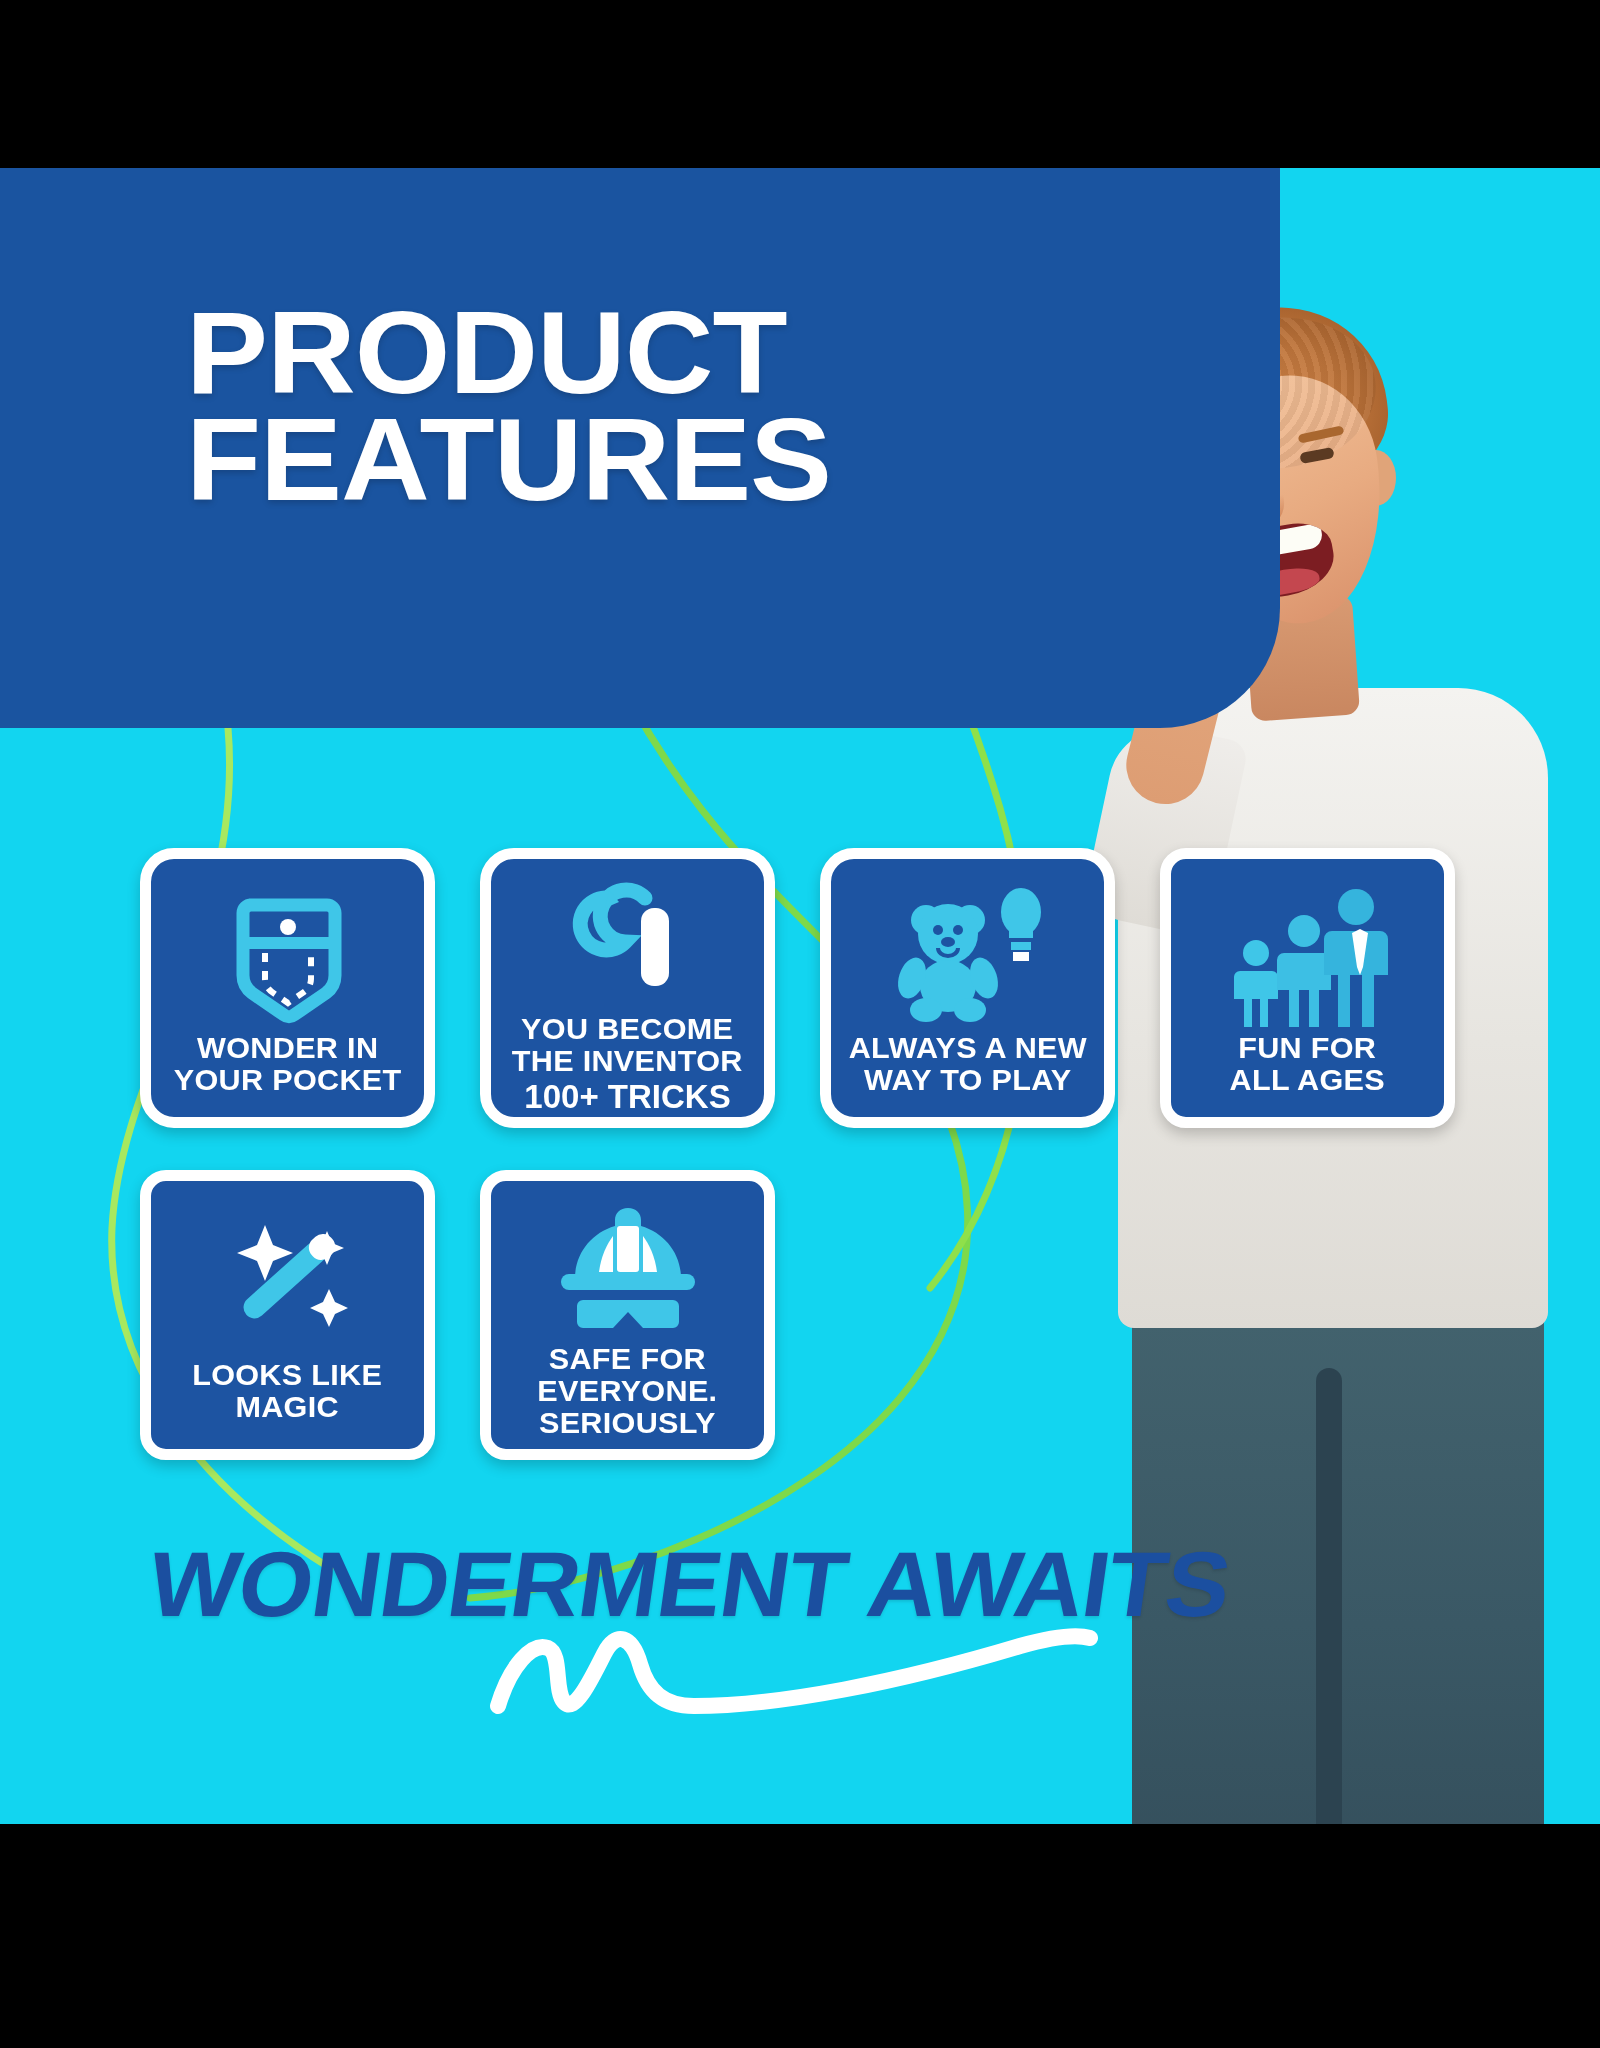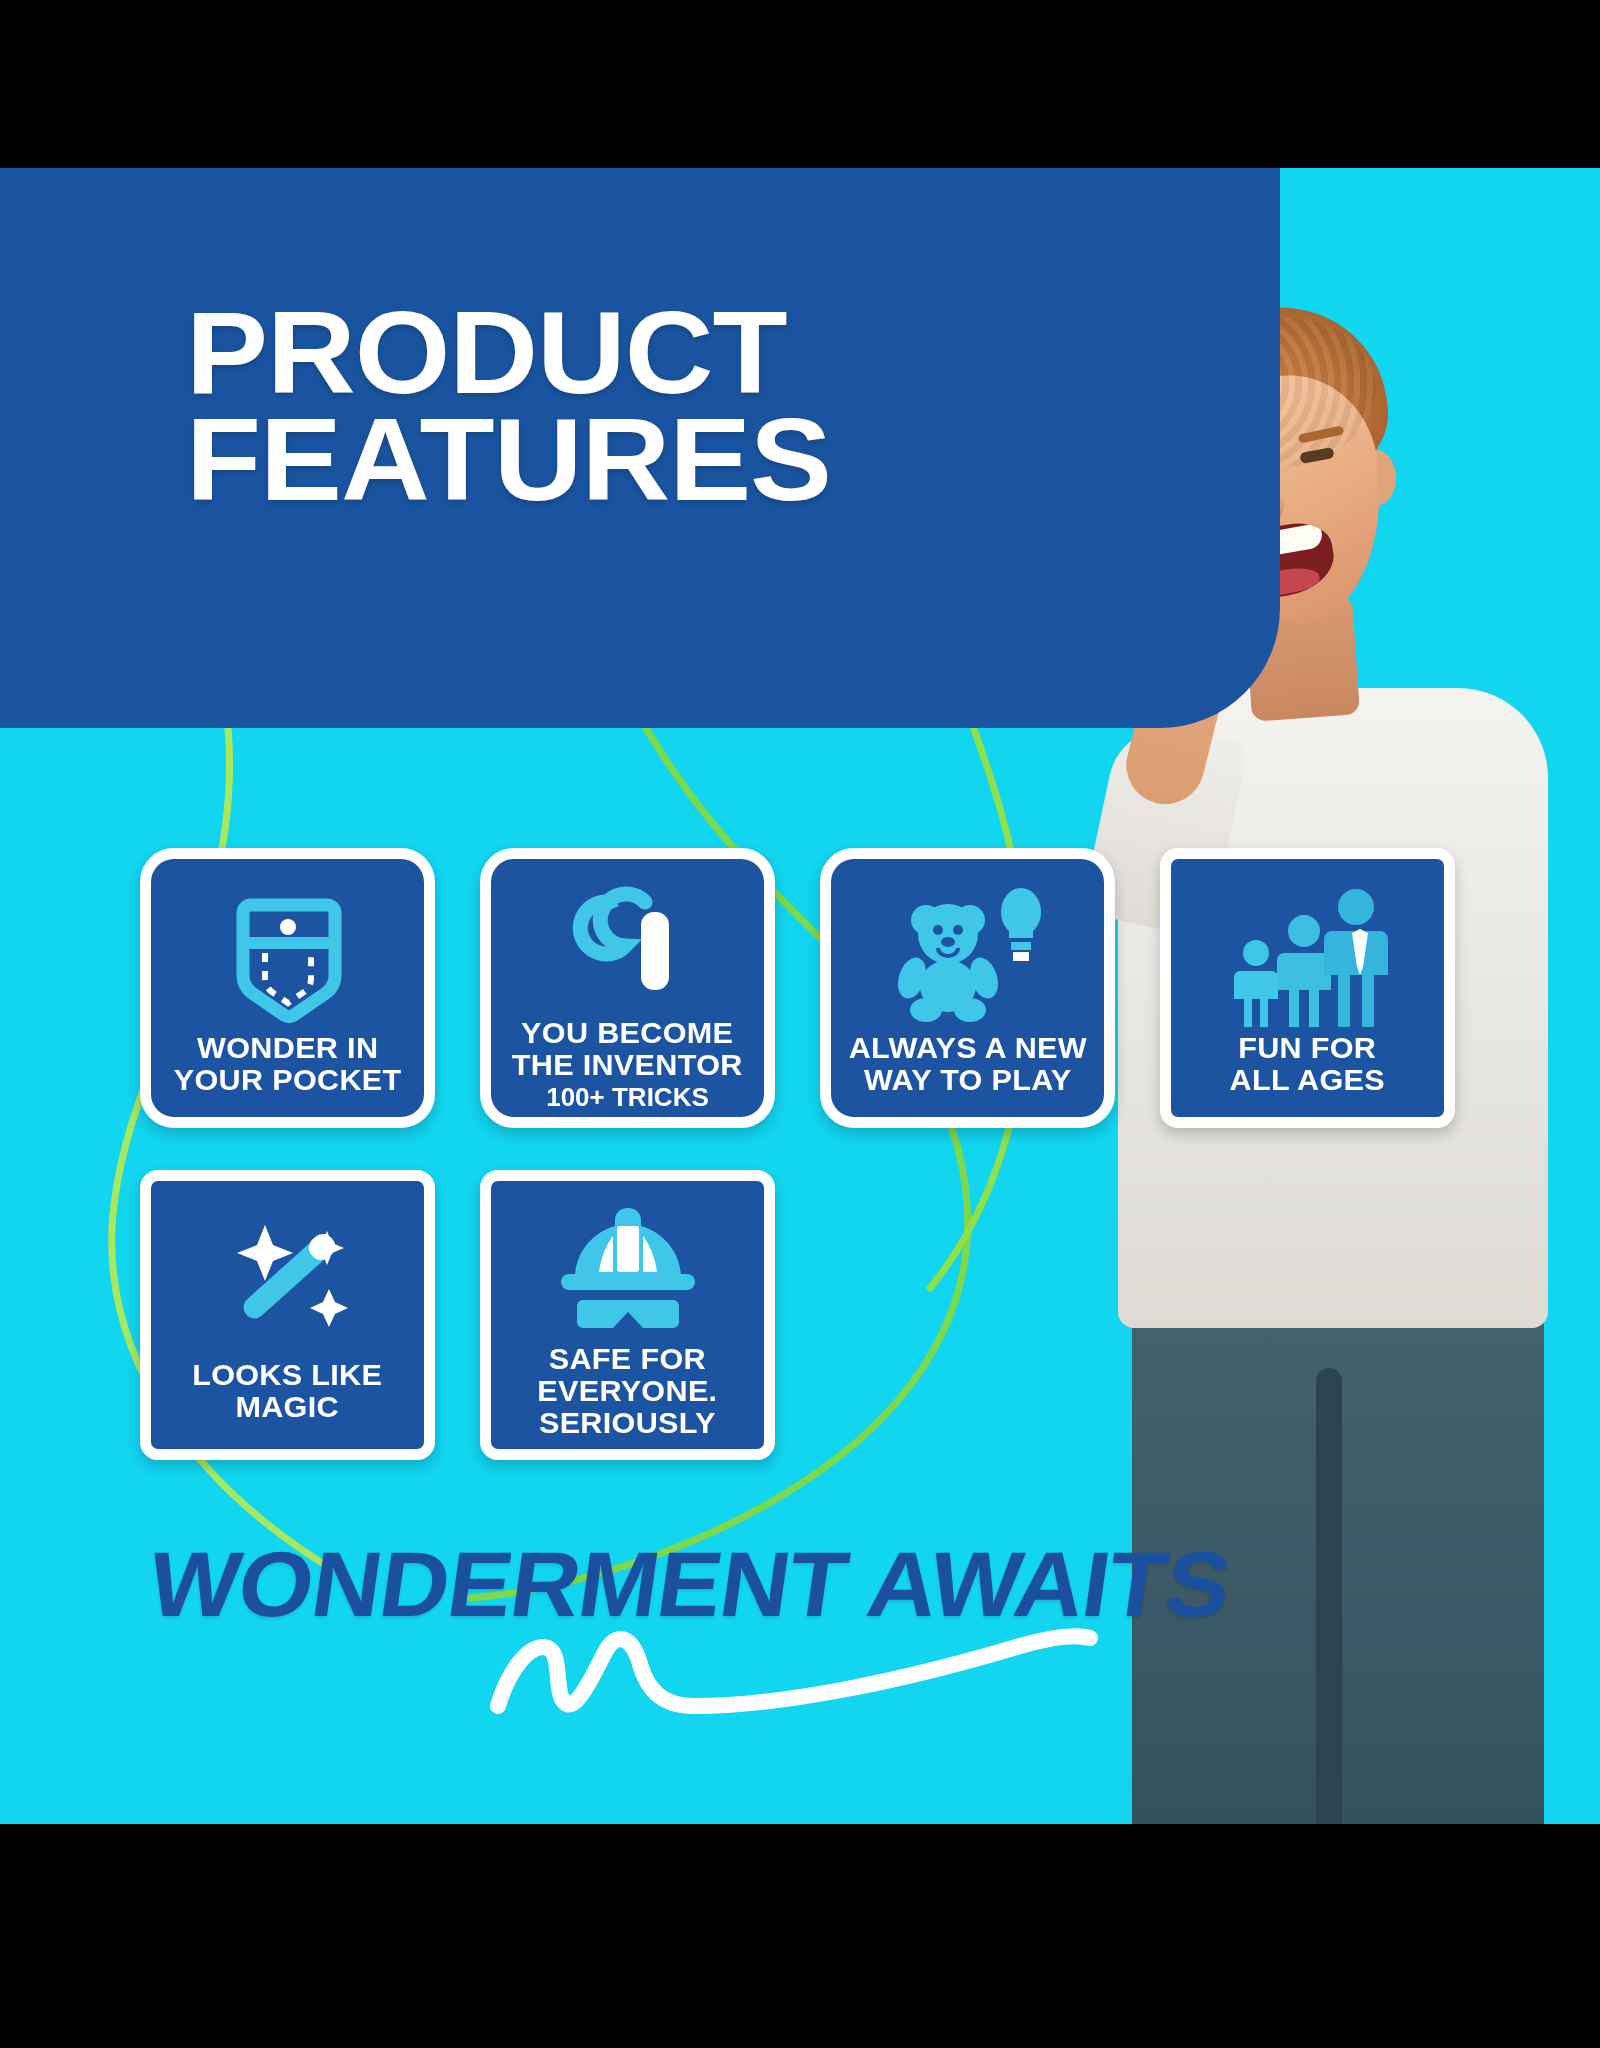--- a/index.html
+++ b/index.html
@@ -93,24 +93,24 @@
   .card { position:relative; background:#1d54a2; border-radius:34px;
     border:11px solid #ffffff; display:flex; flex-direction:column;
     align-items:center; justify-content:center;
     padding:22px 10px 16px; box-shadow:0 6px 14px rgba(0,0,0,.20); }
   .card .icon { flex:0 0 auto; display:flex; align-items:center; justify-content:center;
     height:140px; margin-bottom:6px; }
   .card .caption { color:#fff; font-weight:bold; text-transform:uppercase;
     text-align:center; font-size:30px; line-height:1.06; letter-spacing:.3px;
     transform:scaleX(1.02); }
   .card .sub { color:#fff; font-weight:bold; text-transform:uppercase;
-    text-align:center; font-size:26px; line-height:1.1; margin-top:2px; }
-
-  
-  .card.r2 { border-radius:18px; }
+    text-align:center; font-size:33px; line-height:1.1; margin-top:2px; }
+
+  
+  .card.r2 { border-radius:26px; }
 
   
   .tagline-wrap { position:absolute; left:150px; top:1370px; width:1060px; z-index:12; }
   .tagline { color:#1b4fa0; font-weight:bold; font-size:92px; line-height:1;
     text-transform:uppercase; letter-spacing:-1px;
     transform:skewX(-8deg) scaleX(1.04); transform-origin:left center;
     text-shadow:0 2px 3px rgba(0,0,0,.12); }
   .squiggle { position:absolute; left:330px; top:82px; width:620px; height:110px; }
 
   svg { display:block; overflow:visible; }

